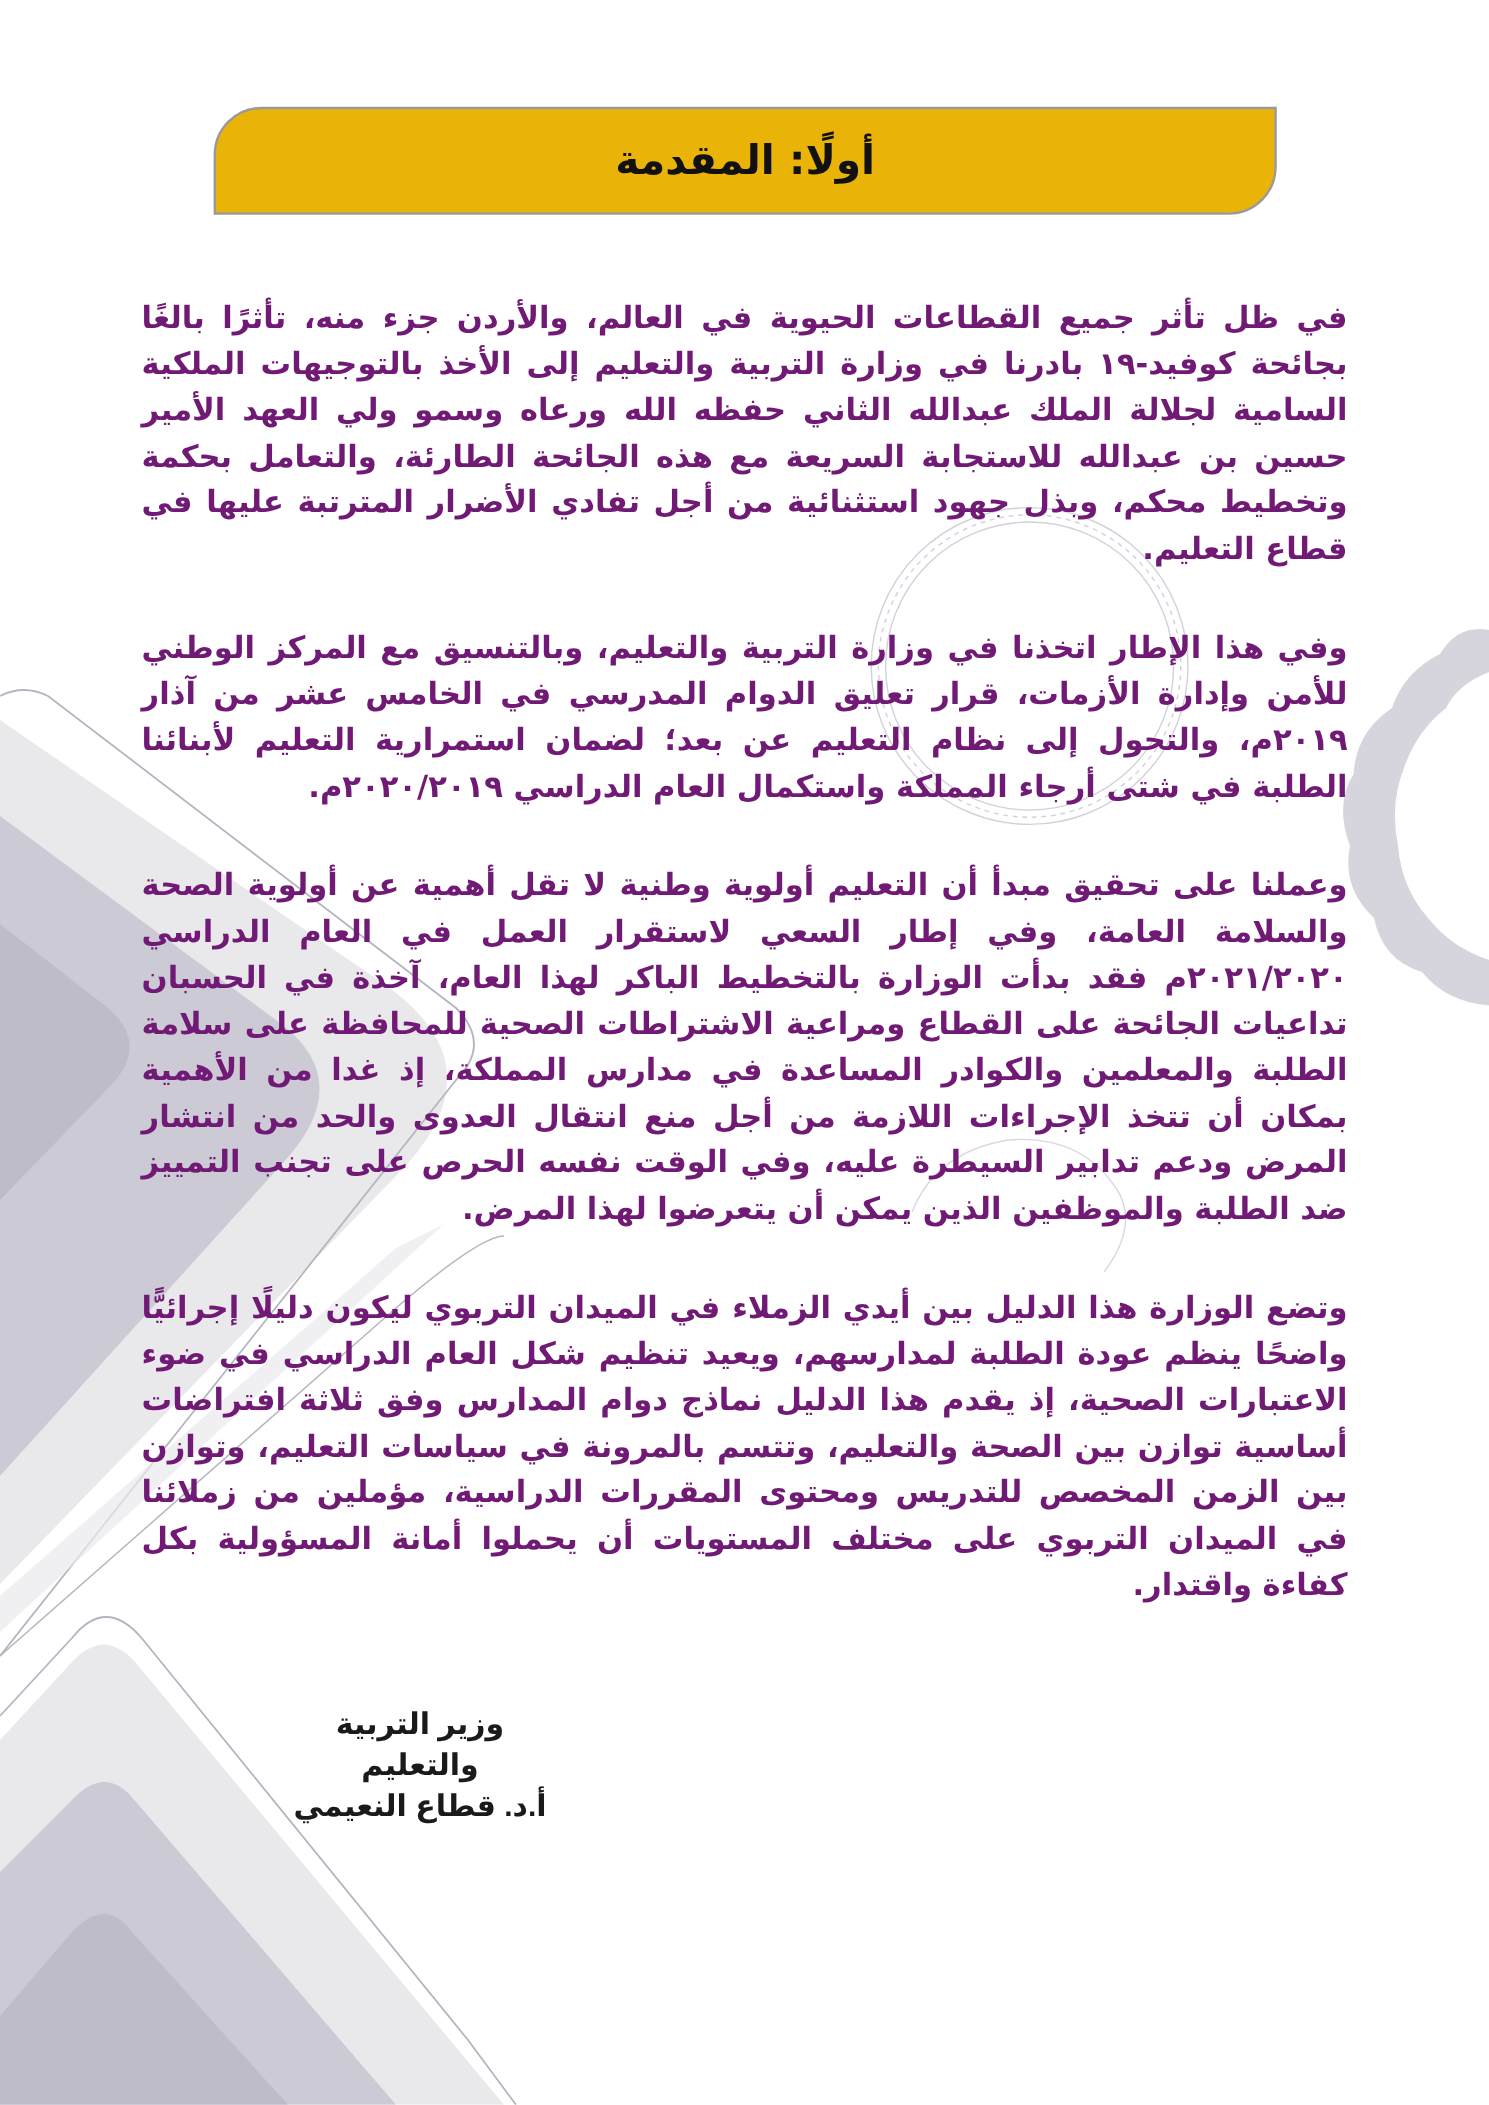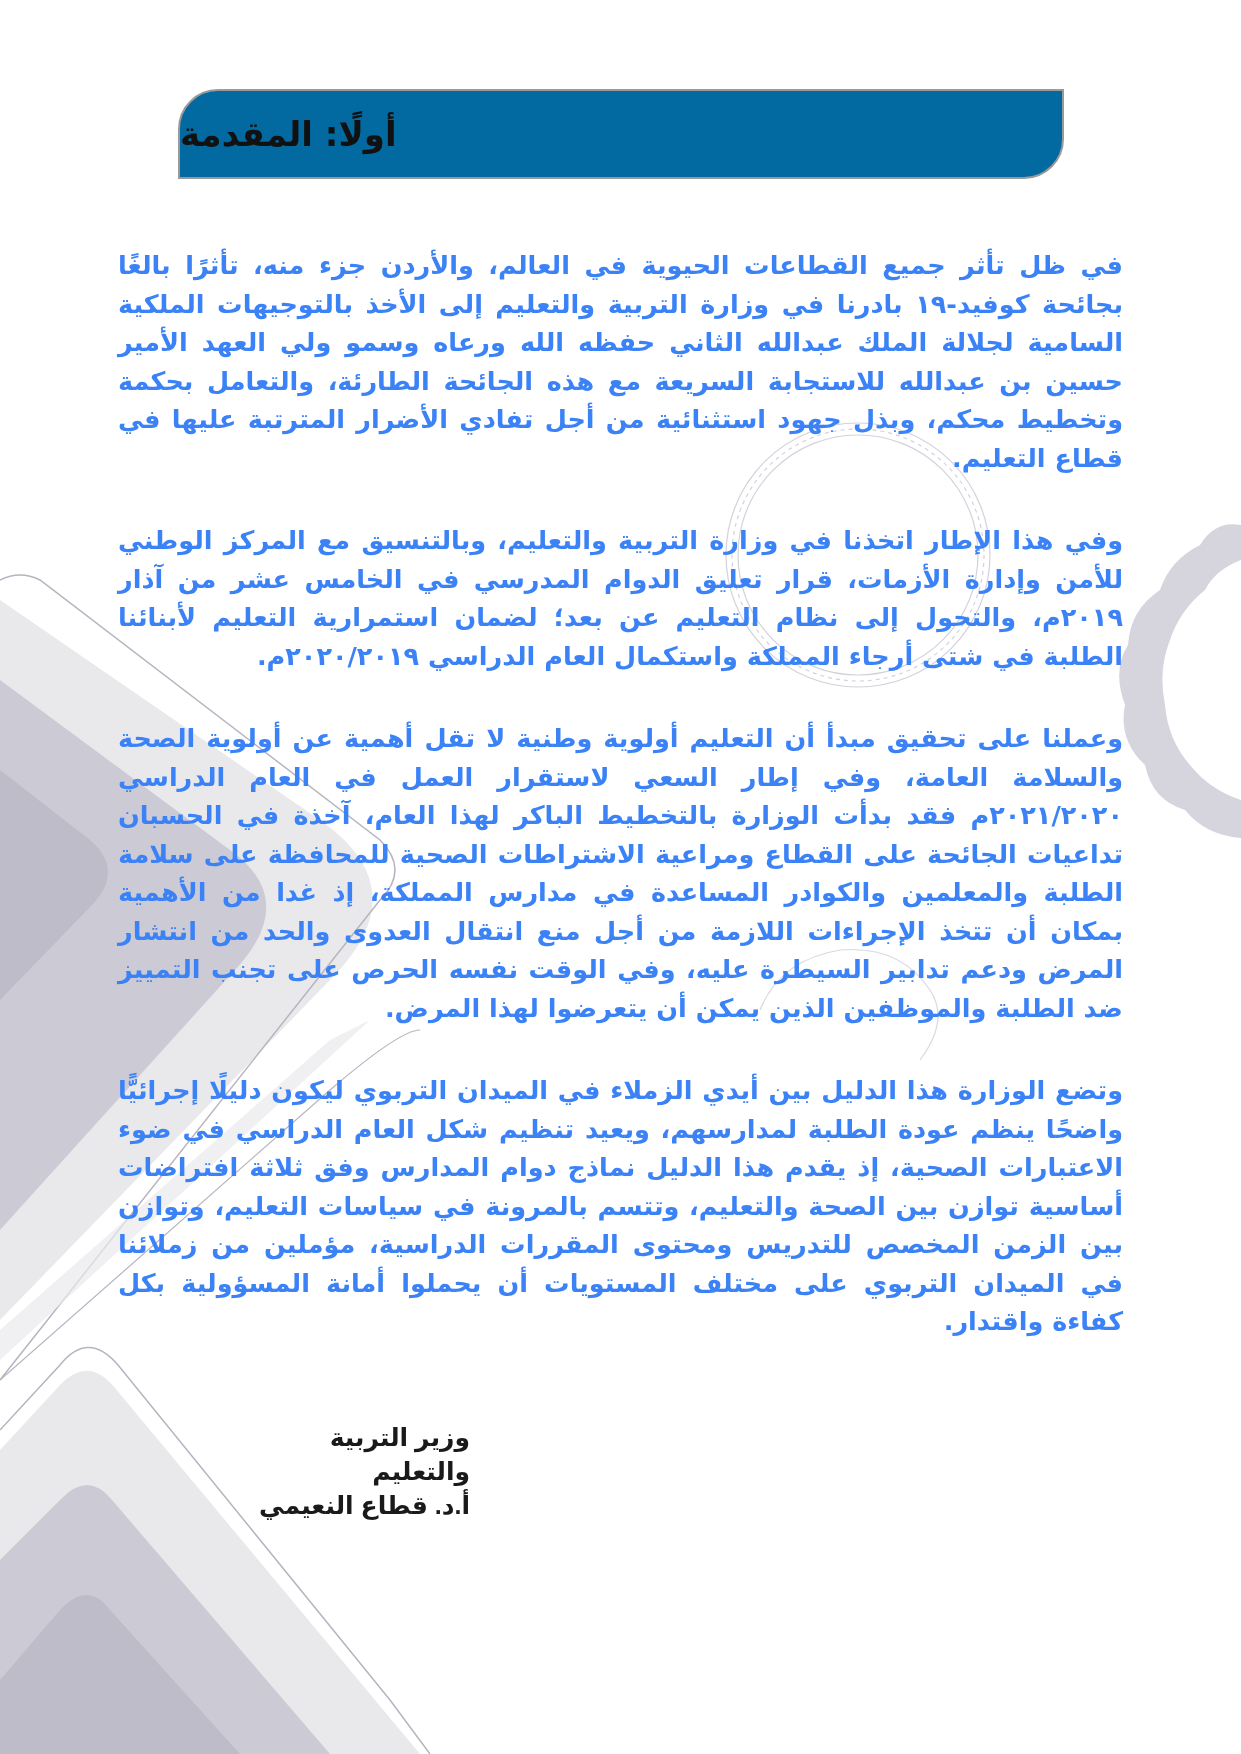--- a/index.html
+++ b/index.html
@@ -6,43 +6,43 @@
     body {
       width: 1241px; height: 1754px; position: relative; overflow: hidden;
       background: #ffffff;
       font-family: "DejaVu Sans", "Liberation Sans", sans-serif;
       color: #111;
     }
     .bg-layer { position: absolute; left: 0; top: 0; width: 1241px; height: 1754px; z-index: 0; }
     .title-box {
       position: absolute; left: 178px; top: 89px; width: 882px; height: 86px;
       border: 2px solid #9a9a9a; border-radius: 40px 0 40px 0;
-      background: #0369a1; z-index: 2;
-      display: flex; align-items: center; justify-content: flex-start;
+      background: #eab308; z-index: 2;
+      display: flex; align-items: center; justify-content: center;
     }
     .title-text {
       font-family: "DejaVu Sans", sans-serif; font-weight: bold; font-size: 34px;
       direction: rtl; color: #111;
     }
     .content {
       position: absolute; left: 118px; top: 246px; width: 1005px; z-index: 2;
       direction: rtl; text-align: justify; text-align-last: right;
     }
     .para {
       font-family: "DejaVu Sans", sans-serif; font-weight: bold;
       font-size: 25.5px; line-height: 38.5px; margin: 0 0 44px 0;
-      color: #3b82f6;
+      color: #701a75;
     }
     .signature {
       position: absolute; left: 230px; top: 1420px; width: 240px; z-index: 2;
       direction: rtl; text-align: center;
     }
     .sig-line {
       font-family: "Liberation Sans", "DejaVu Sans", sans-serif; font-weight: bold;
-      font-size: 25px; line-height: 34px; color: #1a1a1a; text-align: right;
+      font-size: 25px; line-height: 34px; color: #1a1a1a;
     }
   </style>
 </head>
 <body>
 
 <svg class="bg-layer" viewBox="0 0 1241 1754" xmlns="http://www.w3.org/2000/svg">
 
   <path d="M0,600 L320,820 Q420,890 330,980 L0,1320 Z" fill="#e9e9ec"></path>
   <path d="M0,680 L230,850 Q300,900 235,970 L0,1230 Z" fill="#cccbd5"></path>
   <path d="M0,770 L90,840 Q125,870 92,905 L0,1000 Z" fill="#bdbcc8"></path>

